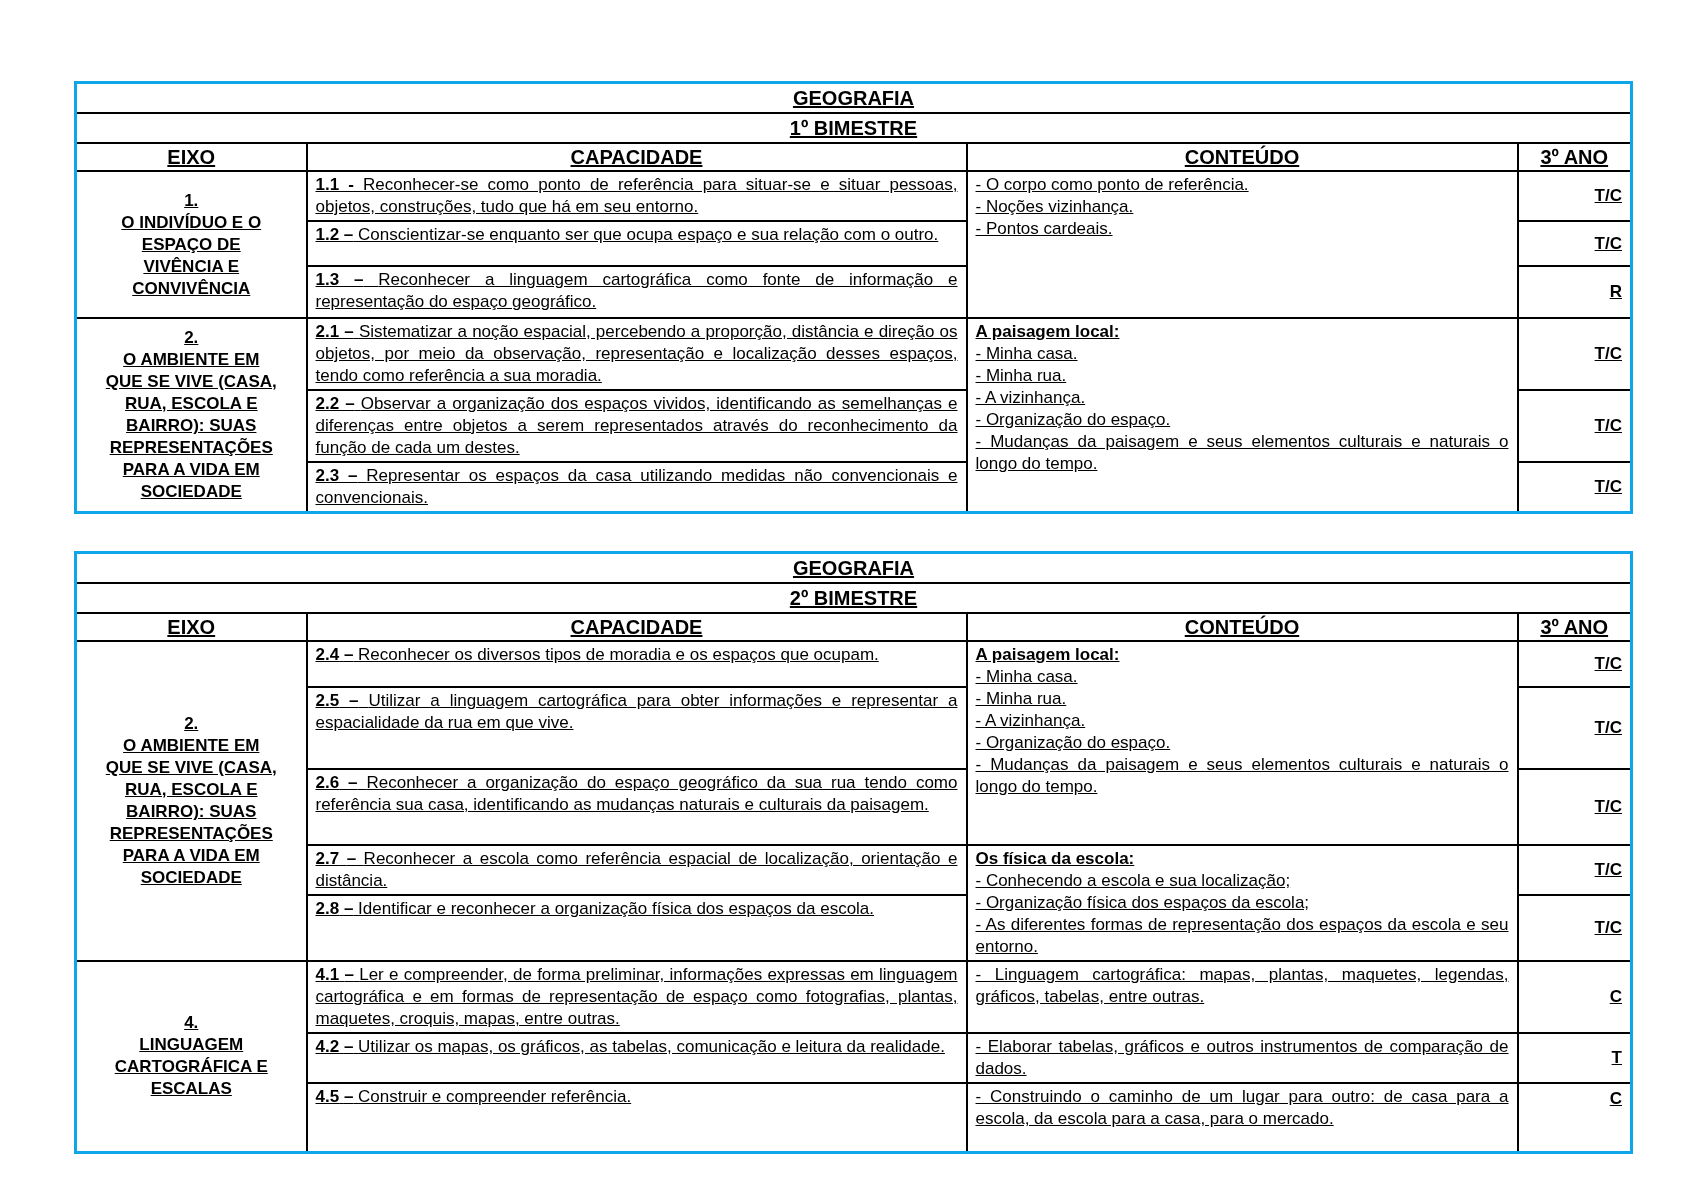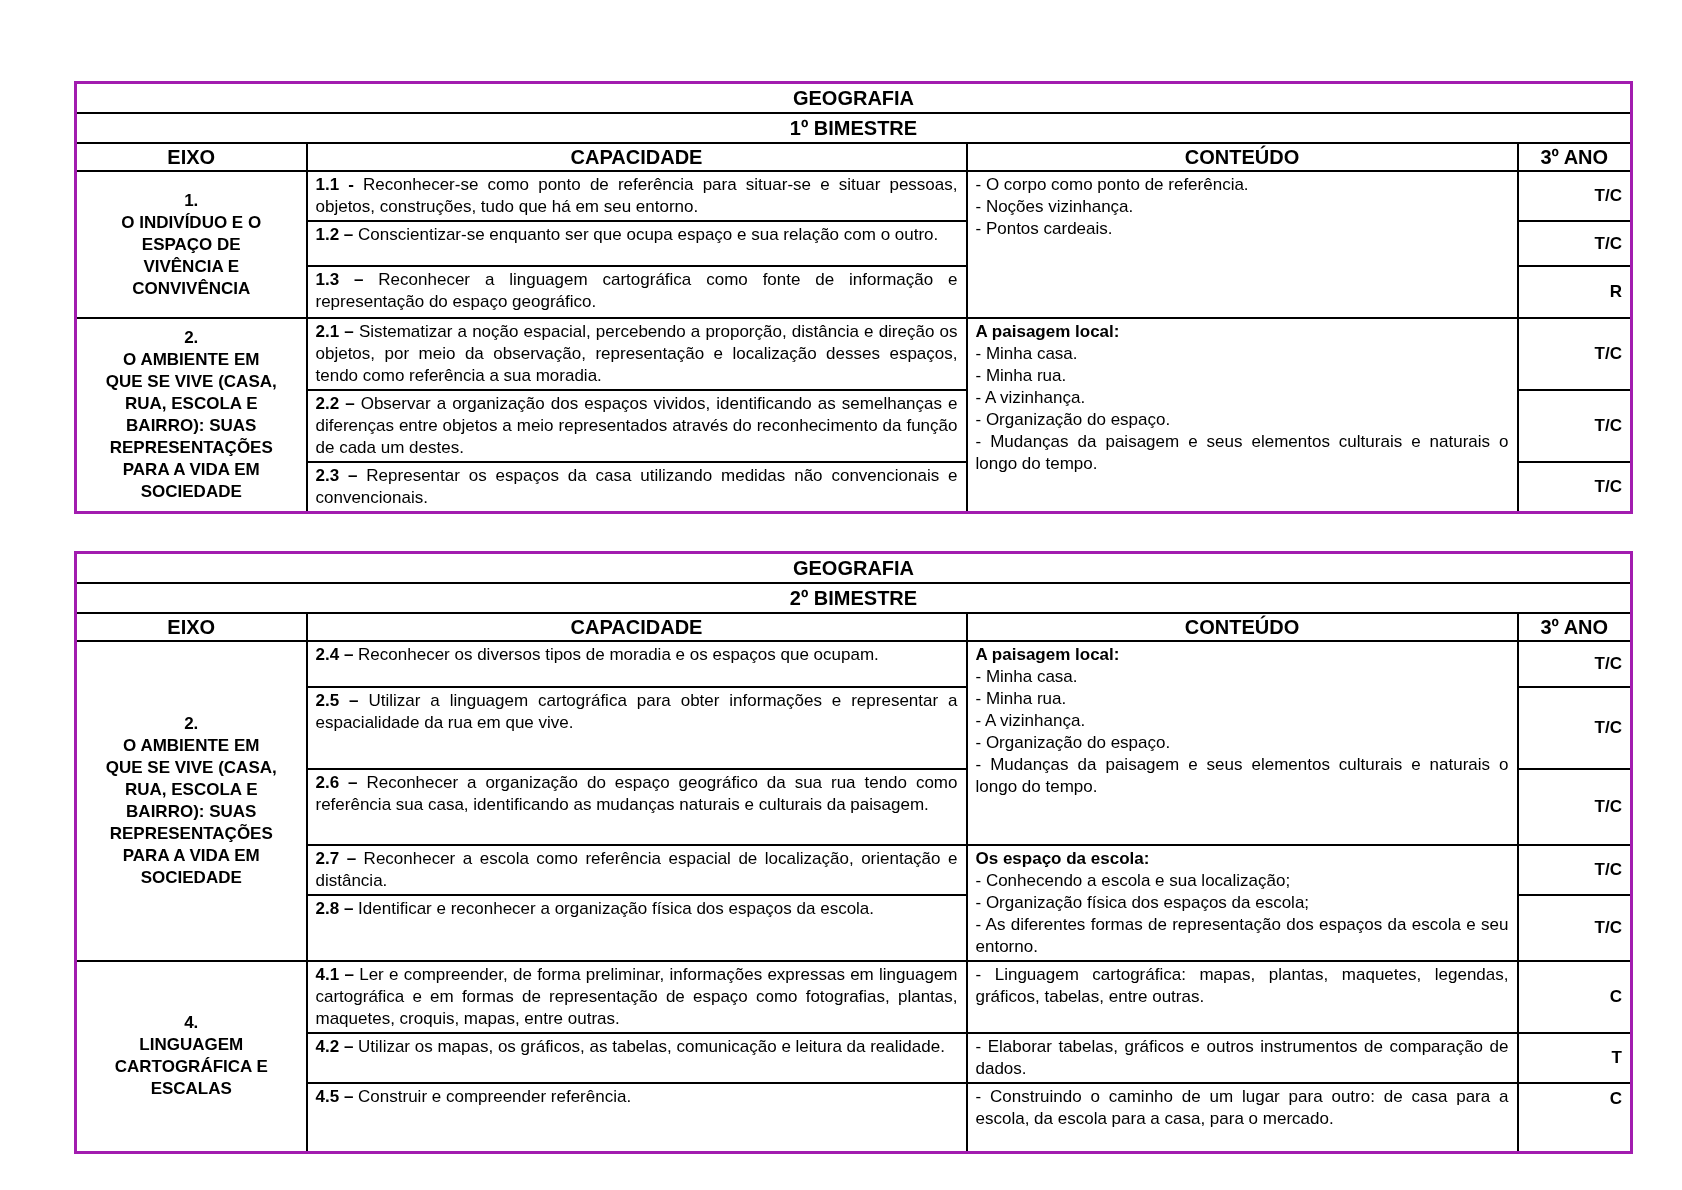--- a/index.html
+++ b/index.html
@@ -15,21 +15,22 @@
   .doc {
     position: absolute;
     left: 74px;
     top: 81px;
     width: 1562px;
   }
   table.curriculum {
     border-collapse: collapse;
     table-layout: fixed;
     width: 1556px;
-    border: 3px solid #a21caf;
+    border: 3px solid #0ea5e9;
+    text-decoration: underline;
   }
   table.curriculum + table.curriculum { margin-top: 37px; }
   td {
     border: 2px solid #000;
     padding: 2px 8px;
     vertical-align: top;
     font-size: 17px;
     line-height: 22px;
     overflow: hidden;
   }
@@ -146,21 +147,21 @@
           <div>- Minha rua.</div>
           <div>- A vizinhança.</div>
           <div>- Organização do espaço.</div>
           <div>- Mudanças da paisagem e seus elementos culturais e naturais o longo do tempo.</div>
         </td>
         <td class="ano-cell">T/C</td>
       </tr>
       <tr style="height:70px">
         <td class="cap-cell">
           <span class="num">2.2 –</span>
-          <span>Observar a organização dos espaços vividos, identificando as semelhanças e diferenças entre objetos a meio representados através do reconhecimento da função de cada um destes.</span>
+          <span>Observar a organização dos espaços vividos, identificando as semelhanças e diferenças entre objetos a serem representados através do reconhecimento da função de cada um destes.</span>
         </td>
         <td class="ano-cell">T/C</td>
       </tr>
       <tr style="height:50px">
         <td class="cap-cell">
           <span class="num">2.3 –</span>
           <span>Representar os espaços da casa utilizando medidas não convencionais e convencionais.</span>
         </td>
         <td class="ano-cell">T/C</td>
       </tr>
@@ -230,21 +231,21 @@
         </td>
         <td class="ano-cell">T/C</td>
       </tr>
       <tr style="height:46px">
         <td class="cap-cell">
           <span class="num">2.7</span>
           <span class="num">–</span>
           <span>Reconhecer a escola como referência espacial de localização, orientação e distância.</span>
         </td>
         <td class="cont-cell" rowspan="2">
-          <div class="cont-heading">Os espaço da escola:</div>
+          <div class="cont-heading">Os física da escola:</div>
           <div>- Conhecendo a escola e sua localização;</div>
           <div>- Organização física dos espaços da escola;</div>
           <div>- As diferentes formas de representação dos espaços da escola e seu entorno.</div>
         </td>
         <td class="ano-cell">T/C</td>
       </tr>
       <tr style="height:66px">
         <td class="cap-cell">
           <span class="num">2.8</span>
           <span class="num">–</span>

